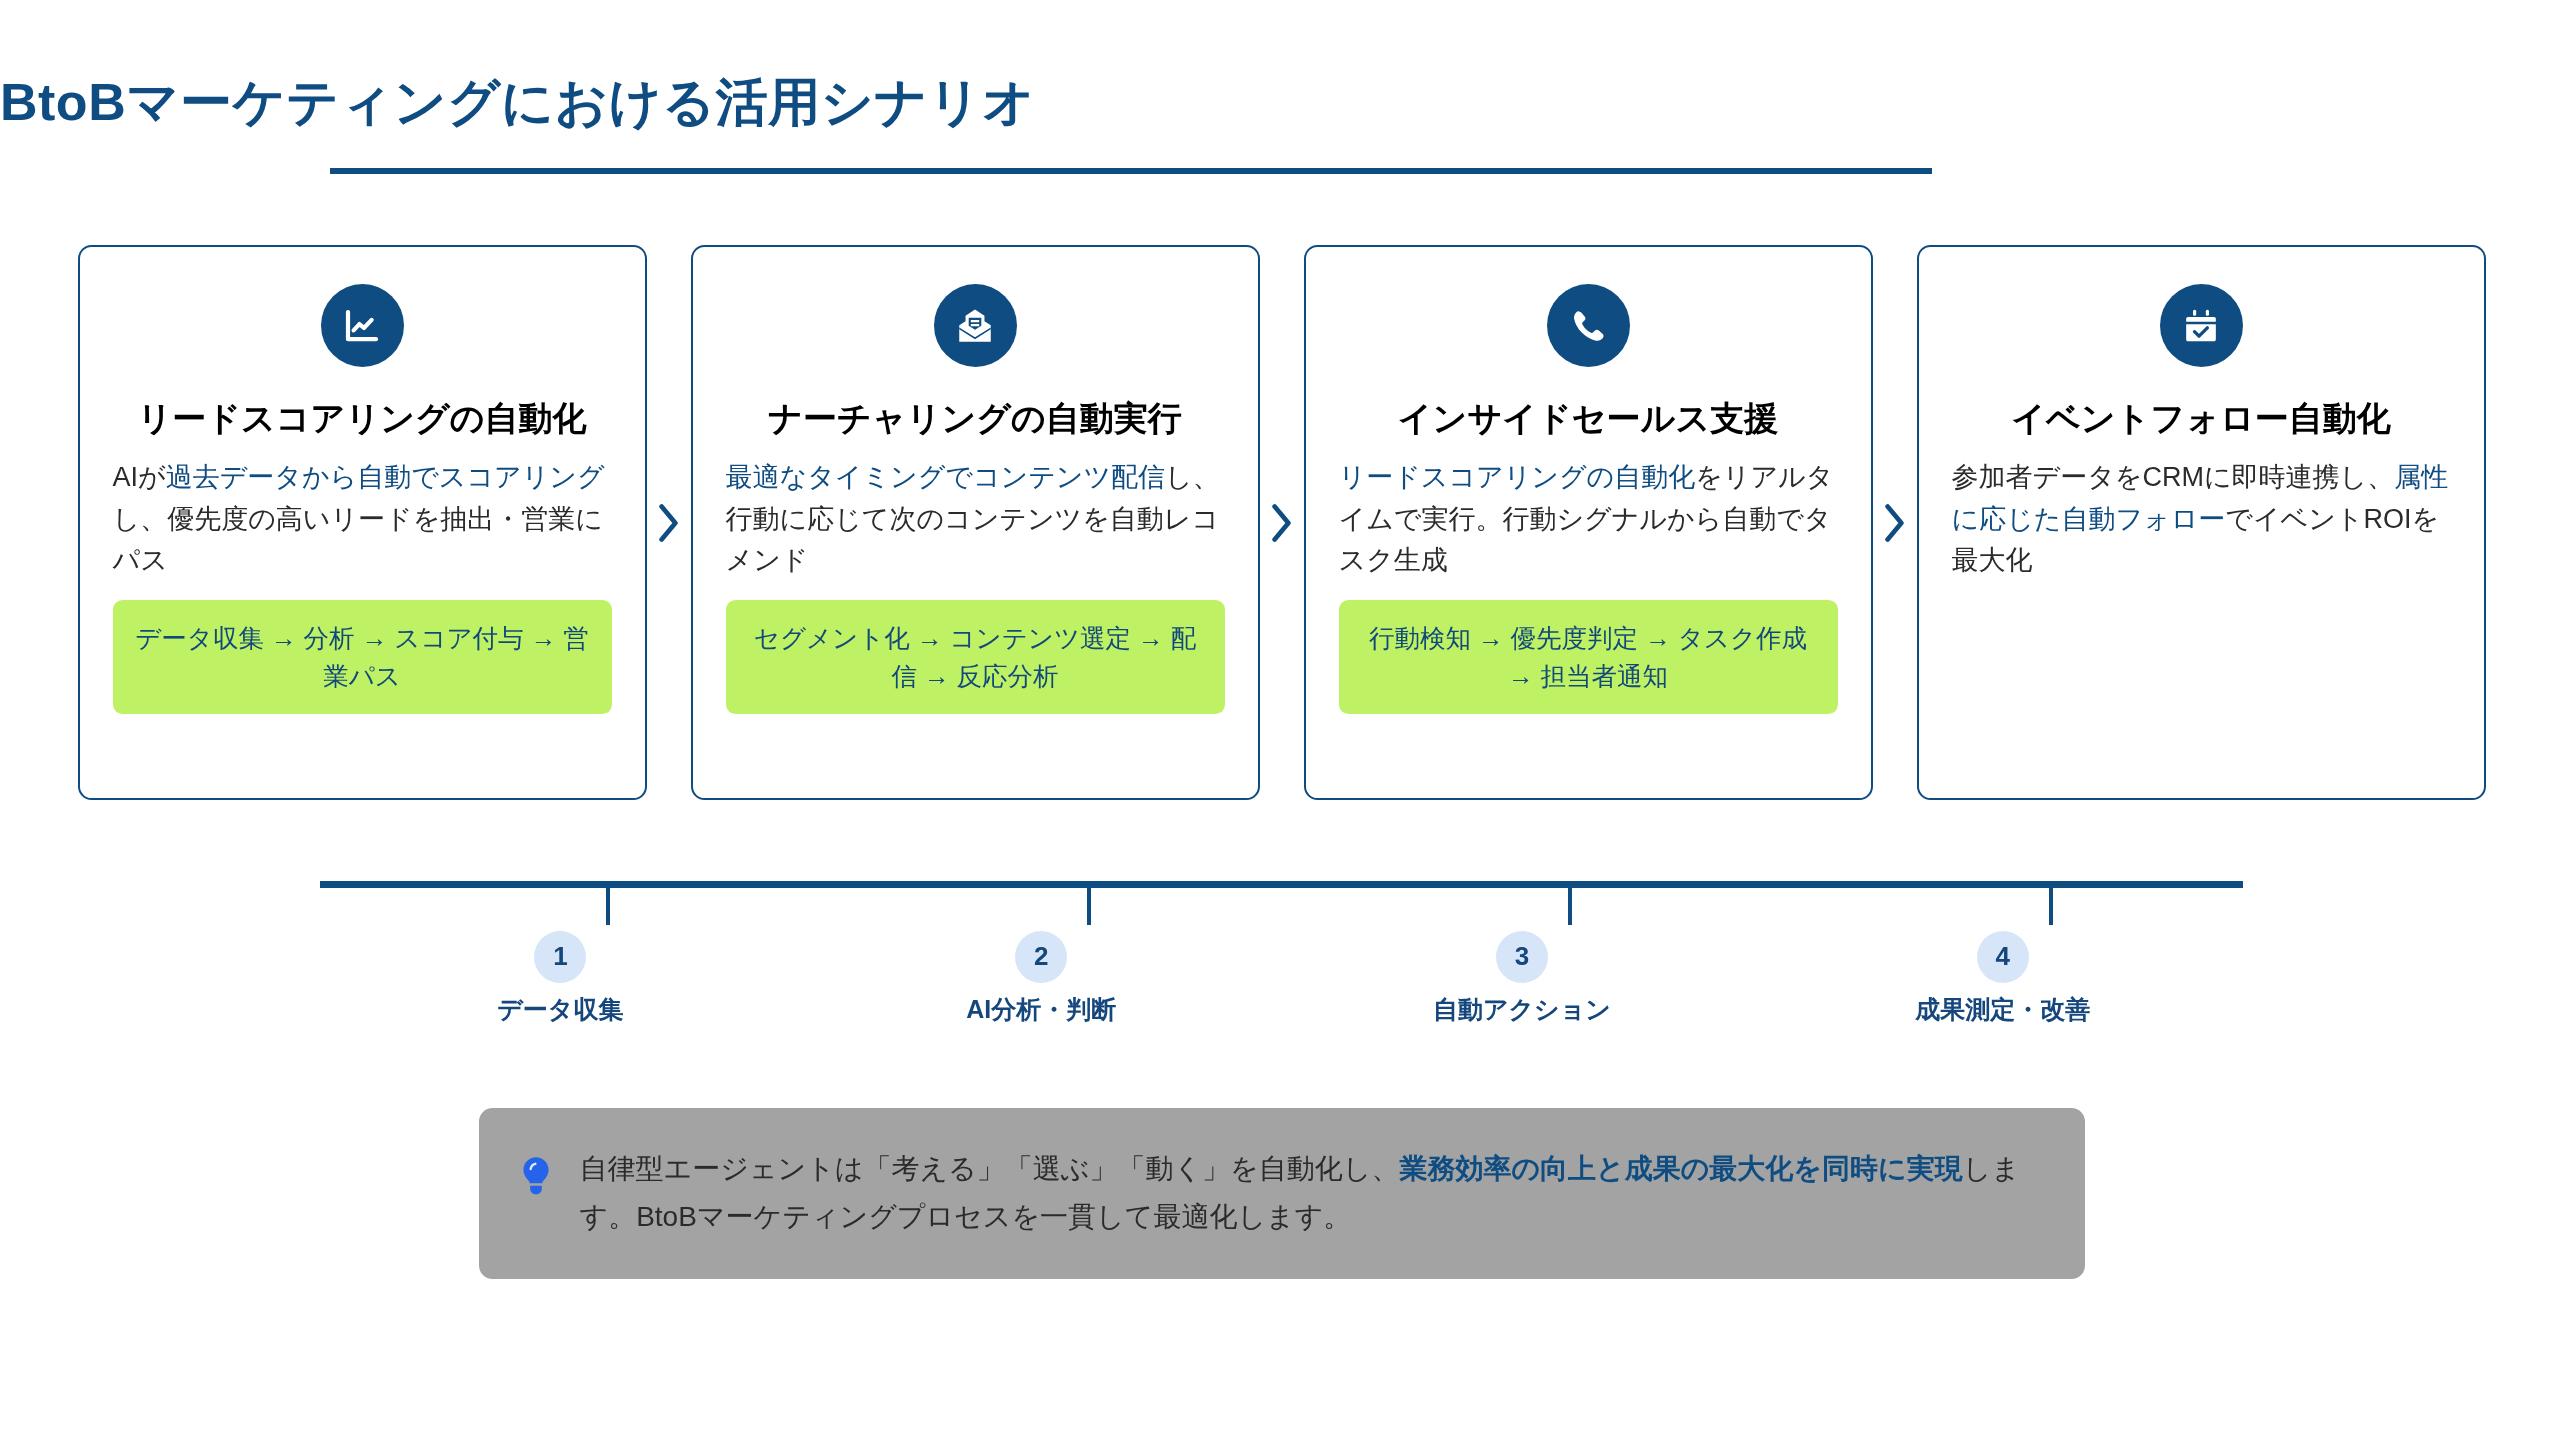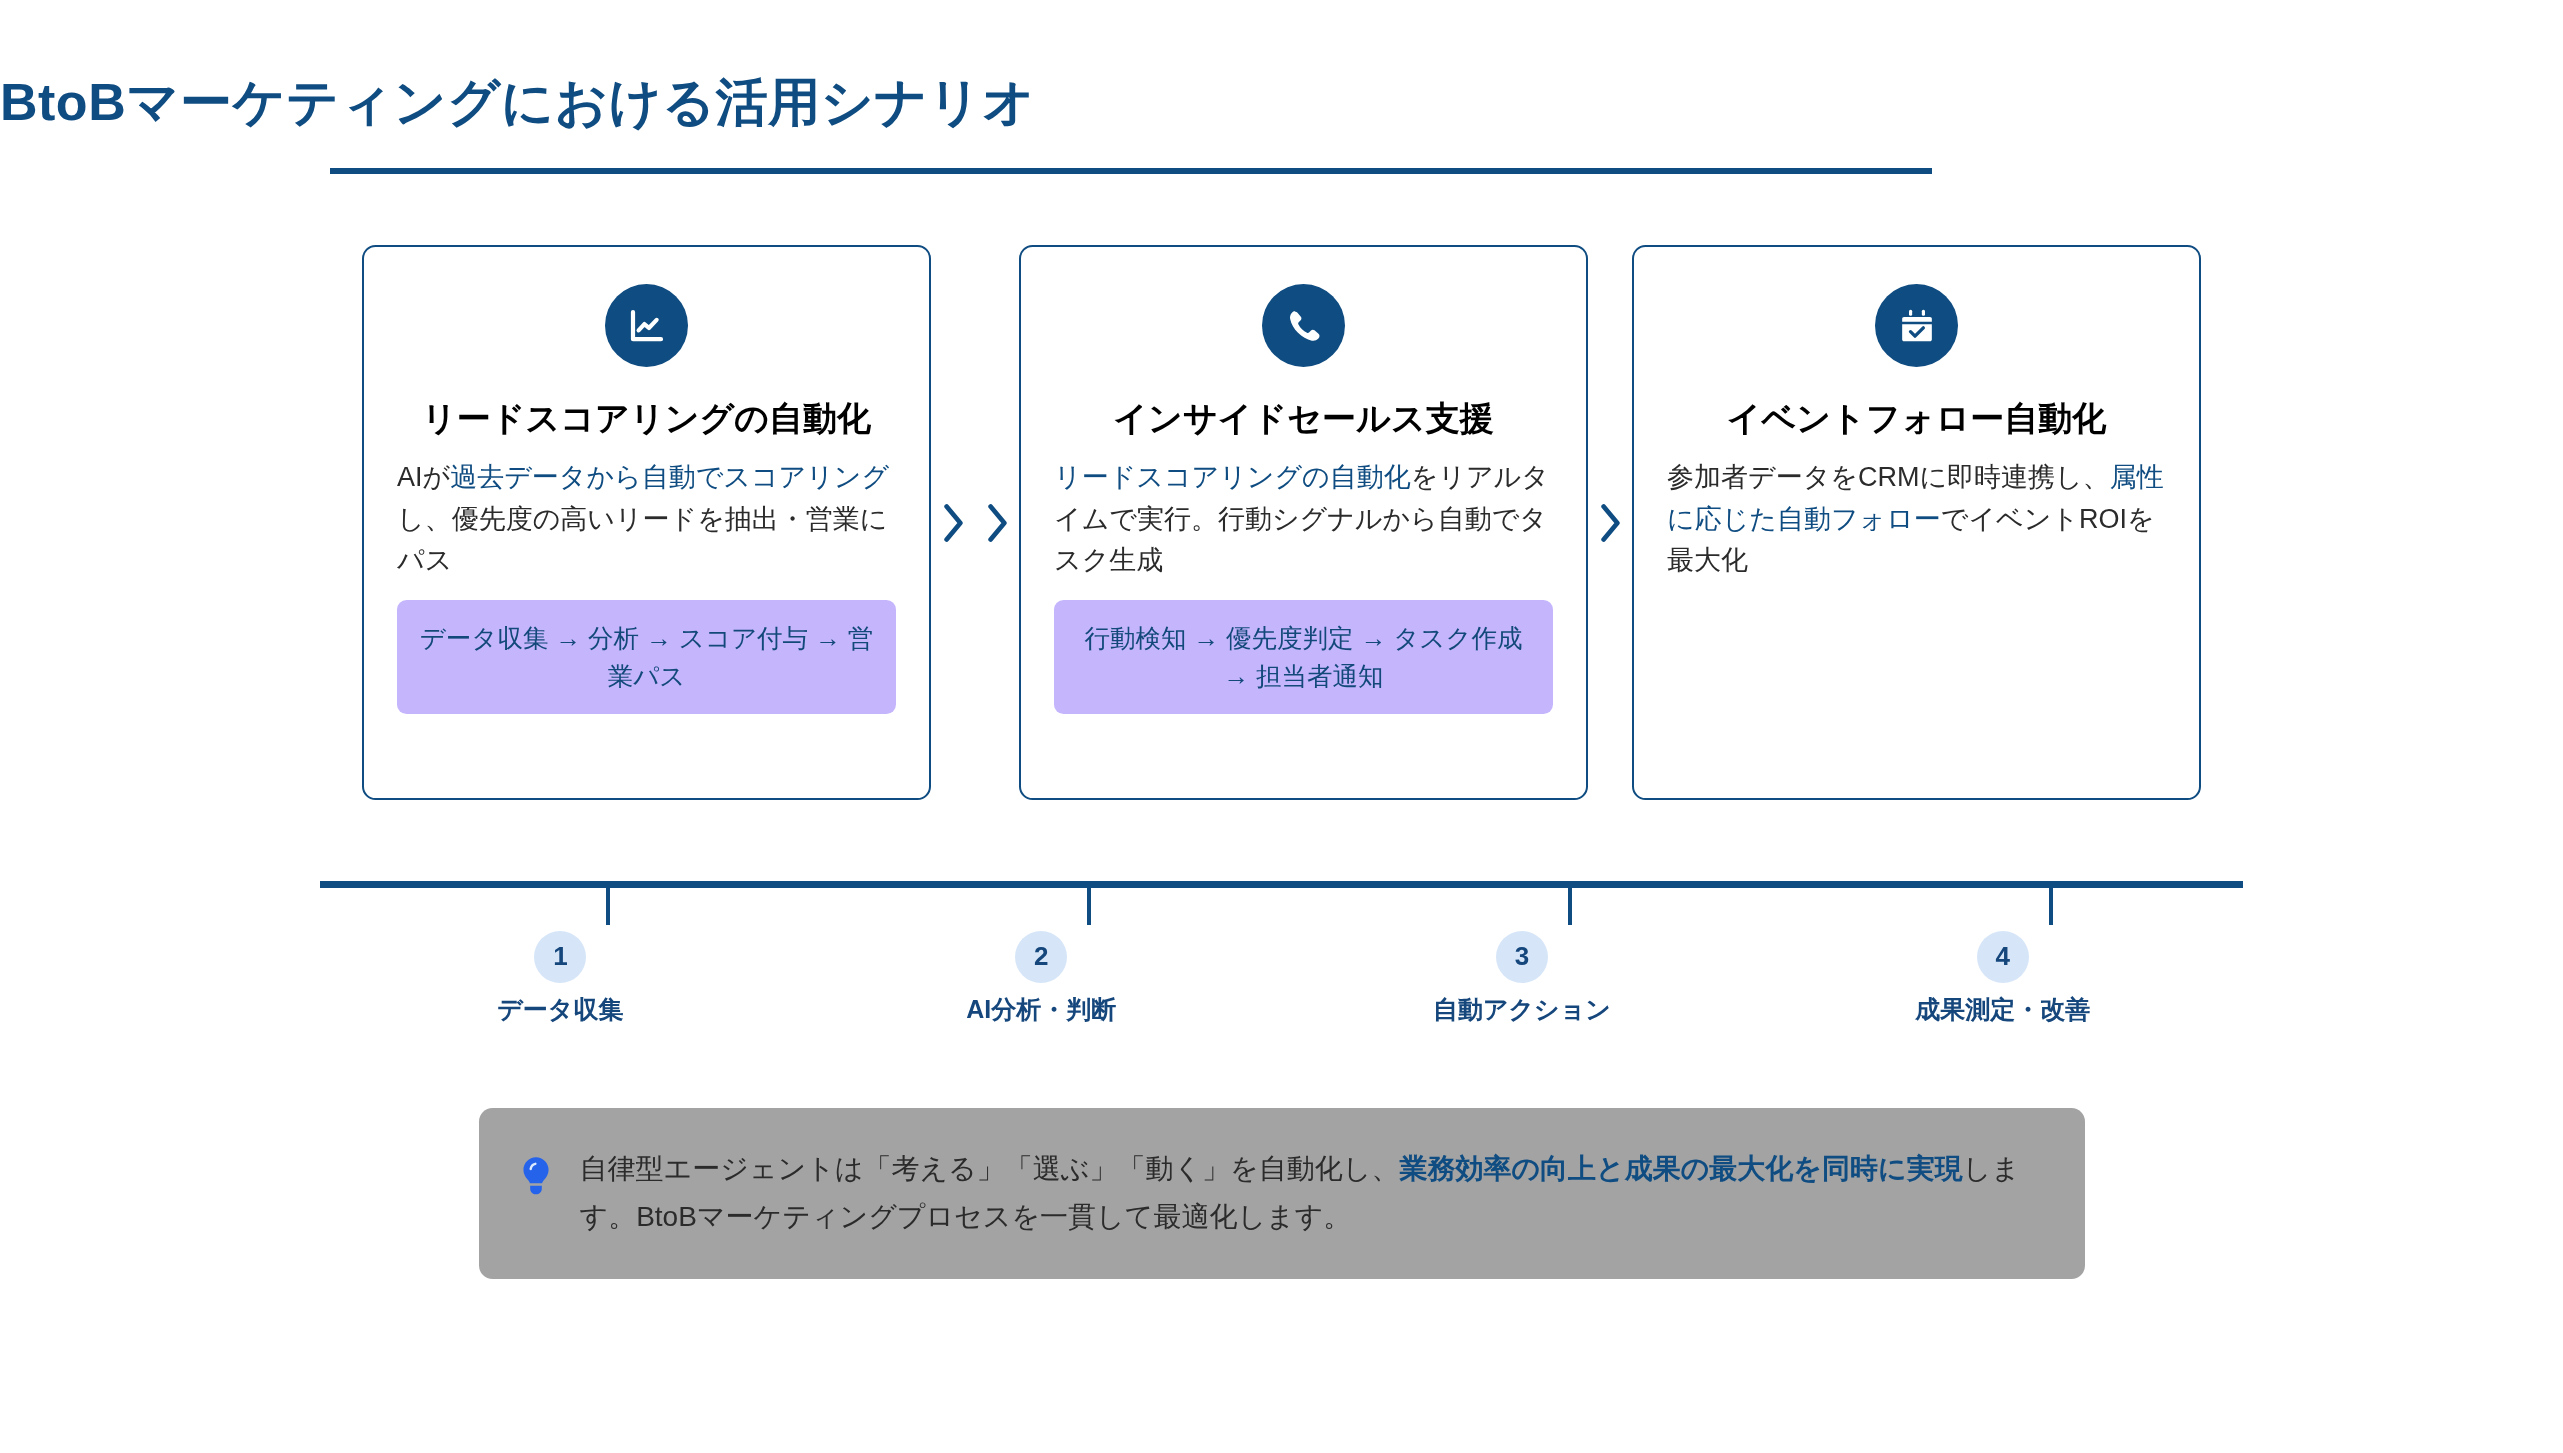--- a/index.html
+++ b/index.html
@@ -88,21 +88,21 @@
     text-align: left;
     align-self: stretch;
     margin: 0 0 19px 0;
   }
   .card-desc .hl {
     color: #0f4c81;
     font-weight: normal;
   }
   .card-flow {
     align-self: stretch;
-    background: #c4b5fd;
+    background: #bef264;
     border-radius: 9.6px;
     padding: 19px 17.3px;
     font-size: 25.5px;
     line-height: 1.5;
     color: #13497a;
     text-align: center;
     box-sizing: border-box;
   }
   .chev {
     flex: 0 0 44px;
@@ -218,20 +218,31 @@
     <div class="card-desc"><span>AIが</span><span class="hl">過去データから自動でスコアリング</span><span>し、優先度の高いリードを抽出・営業にパス</span></div>
     <div class="card-flow">データ収集 → 分析 → スコア付与 → 営業パス</div>
   </div>
 
   <div class="chev">
     <svg width="33" height="48" viewBox="0 0 24 34" fill="none" stroke="#0f4c81" stroke-width="3.4" stroke-linecap="round" stroke-linejoin="round">
       <path d="M7 5l10 12L7 29"></path>
     </svg>
   </div>
 
+  <div class="card">
+    <div class="card-icon">
+      <svg width="42" height="42" viewBox="0 0 24 24" fill="#ffffff">
+        <path d="M12 2.6 6.6 6.2v3.1L3 11.6v9.4h18v-9.4l-3.6-2.3V6.2L12 2.6zm-3.6 4.7h7.2v4.6l-3.6 2.3-3.6-2.3V7.3zm1.2 1.3v1.2h4.8V8.6H9.6zm0 2.3v1.2h4.8v-1.2H9.6z"></path>
+        <path d="M3 12.9v1l9 5.6 9-5.6v-1l-9 5.5-9-5.5z" fill="#0f4c81"></path>
+      </svg>
+    </div>
+    <div class="card-title">ナーチャリングの自動実行</div>
+    <div class="card-desc"><span class="hl">最適なタイミングでコンテンツ配信</span><span>し、行動に応じて次のコンテンツを自動レコメンド</span></div>
+    <div class="card-flow">セグメント化 → コンテンツ選定 → 配信 → 反応分析</div>
+  </div>
 
   <div class="chev">
     <svg width="33" height="48" viewBox="0 0 24 34" fill="none" stroke="#0f4c81" stroke-width="3.4" stroke-linecap="round" stroke-linejoin="round">
       <path d="M7 5l10 12L7 29"></path>
     </svg>
   </div>
 
   <div class="card">
     <div class="card-icon">
       <svg width="40" height="40" viewBox="0 0 24 24" fill="#ffffff">

